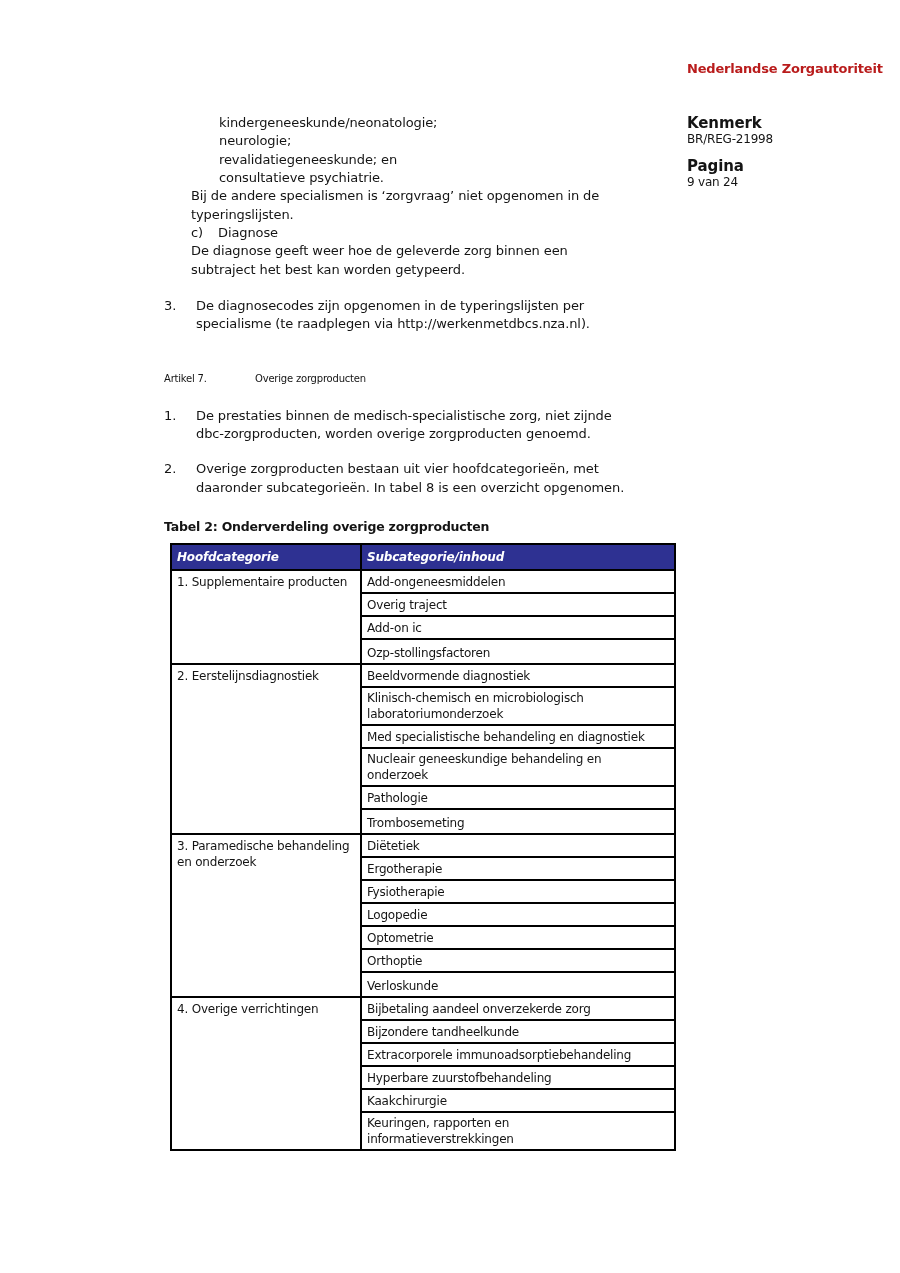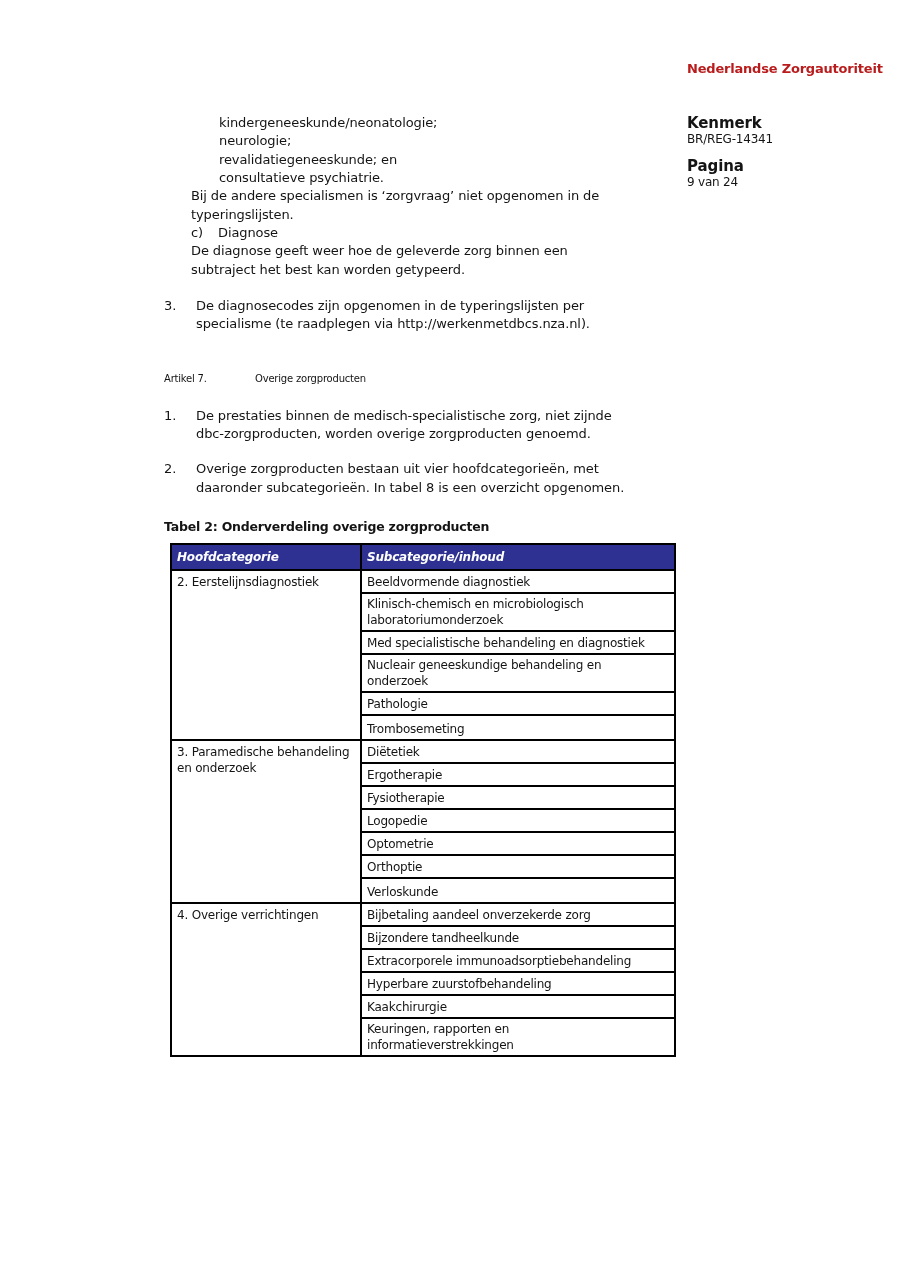--- a/index.html
+++ b/index.html
@@ -70,21 +70,21 @@
   }
   .t-sub:last-child { border-bottom:none; }
 </style>
 </head>
 <body>
 
 <div class="brand">Nederlandse Zorgautoriteit</div>
 
 <div class="meta">
   <div class="meta-label">Kenmerk</div>
-  <div class="meta-value">BR/REG-14341</div>
+  <div class="meta-value">BR/REG-21998</div>
   <div class="meta-label">Pagina</div>
   <div class="meta-value">9 van 24</div>
 </div>
 
 <div class="content">
   <div class="pre indent-2">kindergeneeskunde/neonatologie;
 neurologie;
 revalidatiegeneeskunde; en
 consultatieve psychiatrie.</div>
   <div class="pre indent-1">Bij de andere specialismen is ‘zorgvraag’ niet opgenomen in de
@@ -122,20 +122,29 @@
   <div class="table-caption">Tabel 2: Onderverdeling overige zorgproducten</div>
 </div>
 
 <div class="ozp-table">
   <div class="t-header" style="background: rgb(46, 49, 146);">
     <div class="t-hcell">Hoofdcategorie</div>
     <div class="t-hcell">Subcategorie/inhoud</div>
   </div>
   <div id="t-body">
       <div class="t-row">
+        <div class="t-cat">1. Supplementaire producten</div>
+        <div class="t-subs">
+          <div class="t-sub">Add-ongeneesmiddelen</div>
+          <div class="t-sub">Overig traject</div>
+          <div class="t-sub">Add-on ic</div>
+          <div class="t-sub">Ozp-stollingsfactoren</div>
+        </div>
+      </div>
+      <div class="t-row">
         <div class="t-cat">2. Eerstelijnsdiagnostiek</div>
         <div class="t-subs">
           <div class="t-sub">Beeldvormende diagnostiek</div>
           <div class="t-sub">Klinisch-chemisch en microbiologisch
 laboratoriumonderzoek</div>
           <div class="t-sub">Med specialistische behandeling en diagnostiek</div>
           <div class="t-sub">Nucleair geneeskundige behandeling en
 onderzoek</div>
           <div class="t-sub">Pathologie</div>
           <div class="t-sub">Trombosemeting</div>

